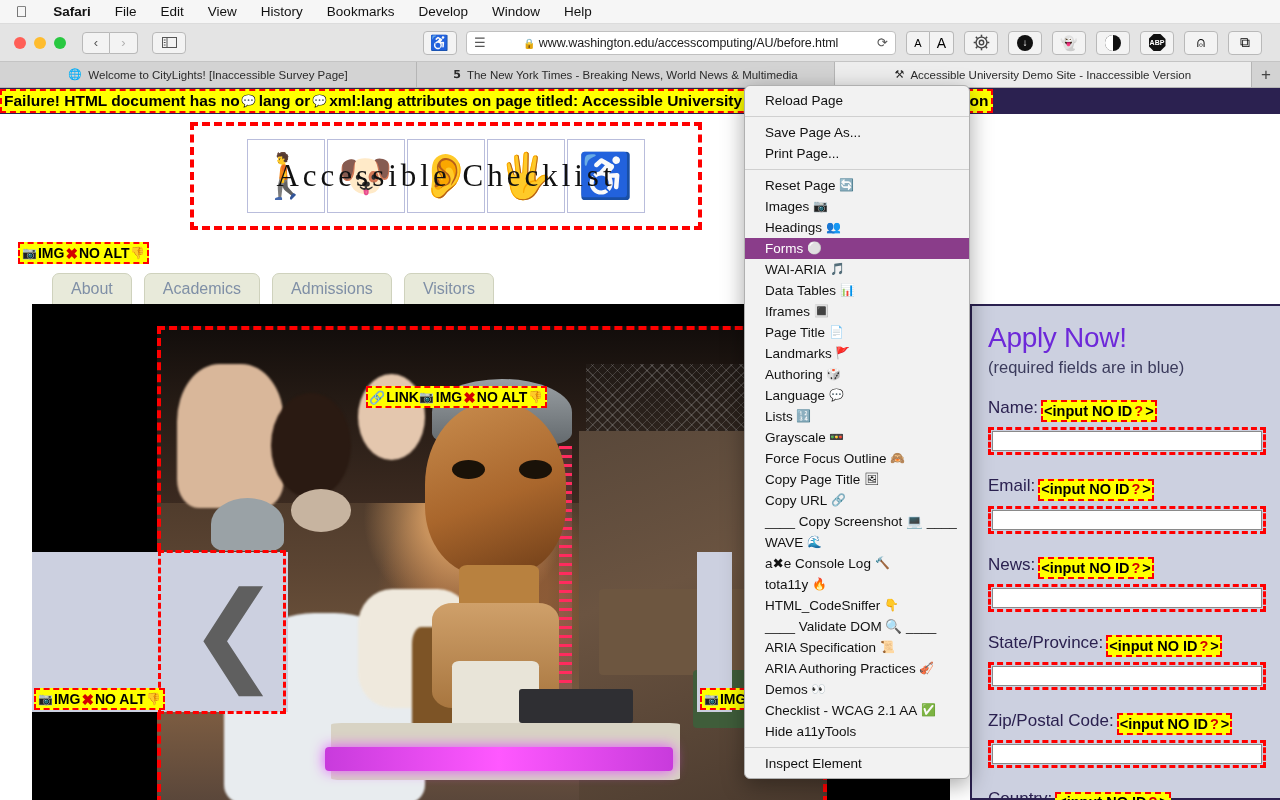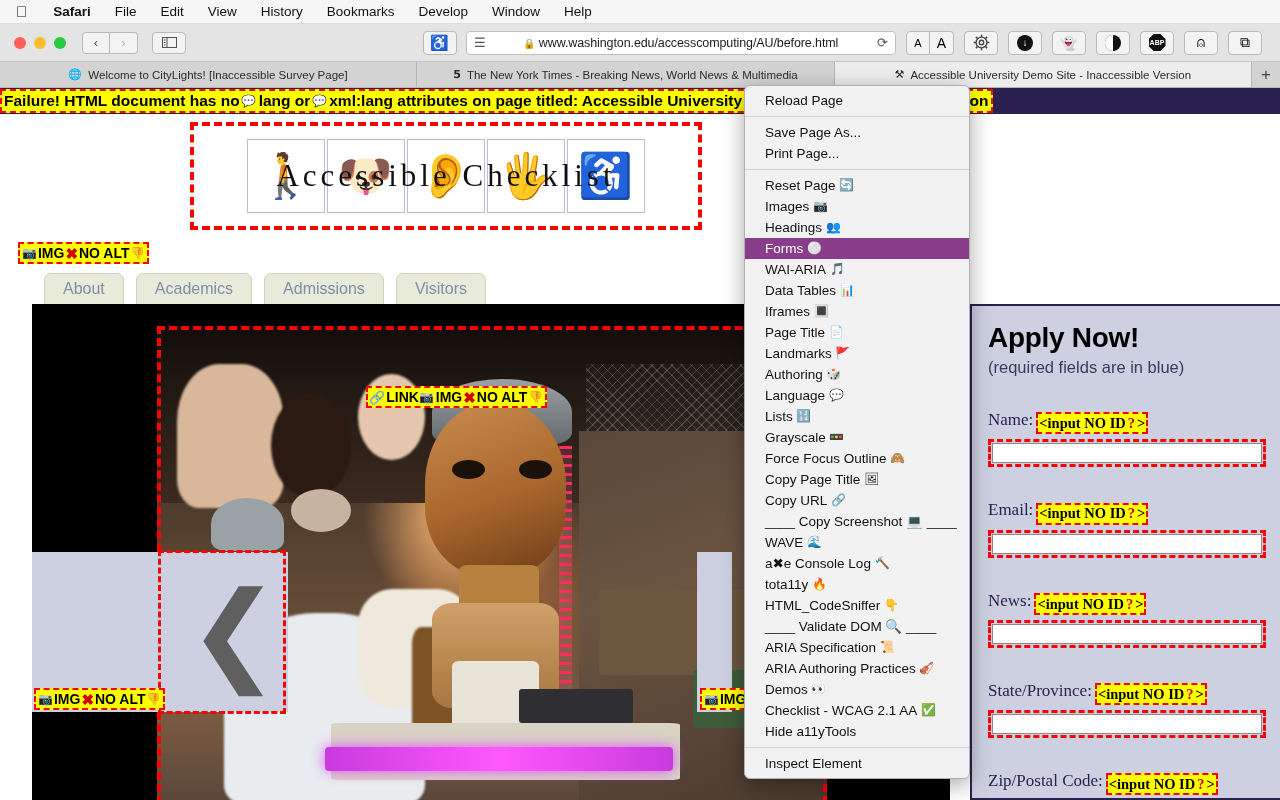--- a/index.html
+++ b/index.html
@@ -127,21 +127,21 @@
   .badge {
     background:#ffff00; border:2px dashed #ff0000; color:#000;
     font-weight:bold; font-size:14px; display:inline-flex; align-items:center;
     height:22px; white-space:nowrap; line-height:1; padding:0 1px;
   }
   .badge .xm { color:#d40000; font-size:15px; padding:0 1px; }
   .badge .em { font-size:12px; padding:0 1px; }
 
   .badge-alt1 { position:absolute; left:18px; top:128px; }
 
-  .navtabs { position:absolute; left:44px; top:159px; display:flex; gap:12px; }
+  .navtabs { position:absolute; left:52px; top:159px; display:flex; gap:12px; }
   .navtab {
     background:#e8eada; border:1px solid #cfd2bd; border-radius:7px 7px 0 0;
     color:#7f8fa6; font-size:16px; padding:6px 18px 8px 18px;
   }
 
   
   .hero { position:absolute; top:216px; left:32px; width:918px; height:500px; background:#000; overflow:hidden;}
   .photo {
     position:absolute; left:125px; top:22px; width:670px; height:478px;
     background:
@@ -203,23 +203,23 @@
 
   .badge-link { position:absolute; left:366px; top:298px; }
   .badge-link .chain{font-size:13px;padding-right:1px;}
 
   
   .sidebar {
     position:absolute; left:970px; top:216px; width:310px; height:496px;
     background:#ccd0e0; border:2px solid #2b2150; border-right:none;
     padding:16px 16px 0 16px; color:#2b2150;
   }
-  .applytitle { font-size:28px; font-weight:bold; color:#000000; letter-spacing:-0.3px;}
+  .applytitle { font-size:28px; font-weight:normal; color:#6d28d9; letter-spacing:-0.3px;}
   .applysub { font-size:16.5px; margin-top:4px; color:#3b3b5c;}
-  .field { margin-top:32px;font-family:Liberation Serif, serif; }
+  .field { margin-top:20px; }
   .flabel { font-size:17px; color:#2b2150; line-height:1.35; }
   .flabel .badge { margin-left:3px; vertical-align:-3px; font-size:14.5px;}
   .flabel .qm { color:#d40000; font-weight:bold; padding:0 2px;}
   .finput-wrap { border:3px dashed #ff0000; width:278px; margin-top:5px; padding:1px;}
   .finput-wrap .inner { height:20px; background:#fff; border:1px solid #8a8a8a; }
 
   
   .ctxmenu {
     position:absolute; left:744px; top:85px; width:226px;
     background:#f2f2f2; border:1px solid #b0b0b0; border-radius:6px;

